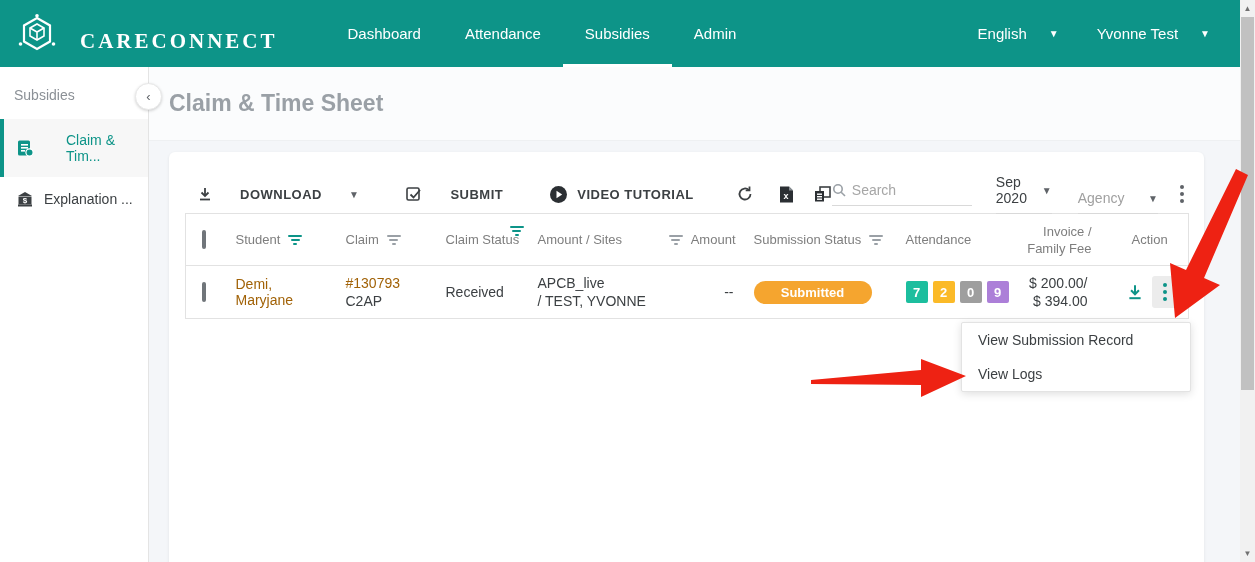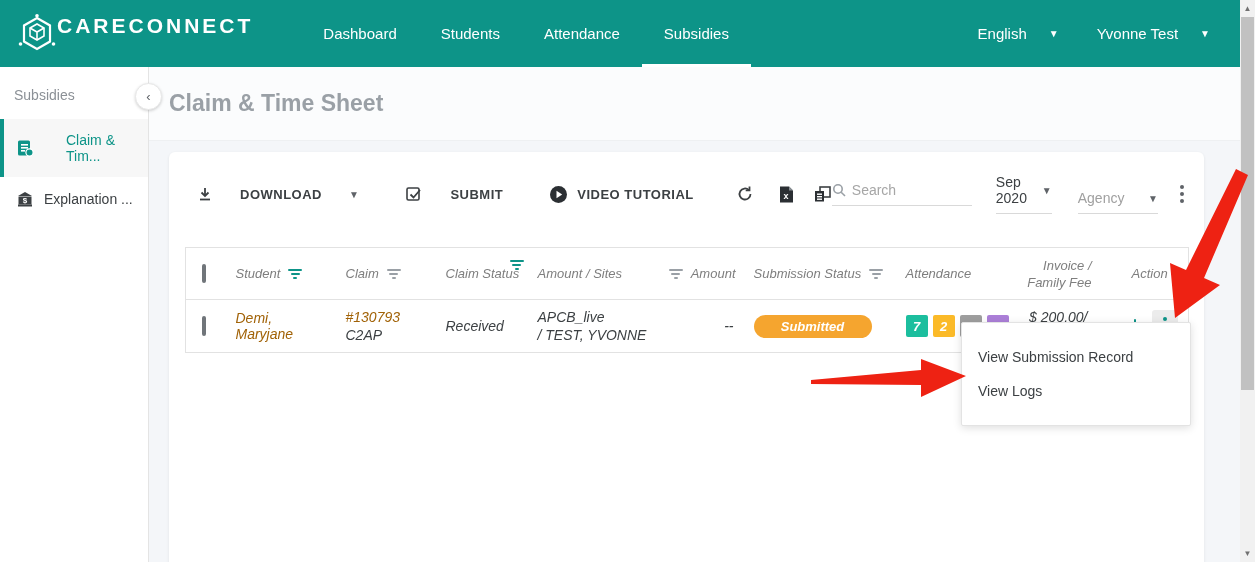--- a/index.html
+++ b/index.html
@@ -2,21 +2,21 @@
 <html><head>
 <meta charset="utf-8">
 <style>
   * { margin:0; padding:0; box-sizing:border-box; }
   html,body { width:1255px; height:562px; overflow:hidden; background:#fff;
               font-family:"Liberation Sans", sans-serif; position:relative; }
 
   
   .app-header { position:absolute; left:0; top:0; width:1240px; height:67px;
                 background:#0d9488; display:flex; align-items:center; color:#fff; }
-  .brand { display:flex; align-items:flex-start; gap:1px; padding-left:18px; }
+  .brand { display:flex; align-items:flex-end; gap:24px; padding-left:18px;font-family:Liberation Serif, serif; }
   .brand-text { font-size:21px; font-weight:700; letter-spacing:3px; }
   .nav { display:flex; height:67px; margin-left:48px; }
   .nav a { display:flex; align-items:center; padding:0 22px; color:#fff;
            font-size:15px; text-decoration:none; position:relative; height:67px; }
   .nav a.active::after { content:""; position:absolute; left:0; right:0; bottom:0;
                          height:3px; background:#fff; }
   .header-right { margin-left:auto; display:flex; align-items:center; gap:38px;
                   padding-right:30px; font-size:15px; }
   .hdr-drop { display:flex; align-items:center; gap:22px; cursor:pointer; }
   .caret-w { font-size:10px; }
@@ -57,21 +57,21 @@
                       font-family:"Liberation Sans", sans-serif; background:transparent; }
   .search-box input::placeholder { color:#a6a6a6; }
   .u-select { display:flex; align-items:center; justify-content:space-between;
               border-bottom:1px solid #d9d9d9; padding-bottom:7px; font-size:14px; cursor:pointer; }
   .sel-month { width:92px; color:#3c4043; margin-right:26px; }
   .sel-agency { width:132px; color:#a0a0a0; margin-right:16px;margin-top:16px; }
   .kebab { display:flex; flex-direction:column; gap:3px; padding:4px 6px; cursor:pointer; }
   .kebab i { width:4px; height:4px; border-radius:50%; background:#5f6368; }
 
   
-  table { margin:35px 16px 0; border-collapse:collapse; width:1003px; table-layout:fixed;font-style:italic; }
+  table { margin:1px 16px 0; border-collapse:collapse; width:1003px; table-layout:fixed; }
   th, td { border:0; vertical-align:middle; }
   thead tr { border:1px solid #e2e2e2; height:52px; }
   tbody tr { border:1px solid #e2e2e2; border-top:0; height:53px; }
   th { font-weight:400; color:#7e7e7e; font-size:13px; text-align:left; padding:4px 6px; }
   td { font-size:14px; color:#3c4043; padding:4px 6px; }
   .chk { width:18px; height:18px; border:2px solid #70757a; border-radius:2px; margin-left:10px; cursor:pointer; }
   .th-flex { display:flex; align-items:center; gap:8px; }
   .th-right { justify-content:flex-end; text-align:right; }
   th.rel { position:relative; }
   th.rel .f-abs { position:absolute; top:12px; right:8px; }
@@ -90,21 +90,21 @@
               font-weight:700; display:flex; align-items:center; justify-content:center; }
   .action-cell { display:flex; align-items:center; gap:8px; justify-content:flex-end; padding-right:4px; }
   .row-kebab { width:26px; height:32px; border-radius:3px; background:#ececec;
                display:flex; flex-direction:column; gap:3px; align-items:center;
                justify-content:center; cursor:pointer; }
   .row-kebab i { width:4px; height:4px; border-radius:50%; background:#0d9488; }
 
   
   .ctx-menu { position:absolute; left:812px; top:255px; width:230px; background:#fff;
               border:1px solid #e3e3e3; border-radius:2px; box-shadow:0 2px 8px rgba(0,0,0,.13);
-              padding:17px 0; z-index:10; }
+              padding:0 0; z-index:10; }
   .ctx-item { padding:9px 16px; font-size:14px; color:#3c4043; cursor:pointer; }
 
   
   .anno { position:absolute; z-index:20; pointer-events:none; }
   #arrow1 { left:1010px; top:98px; }
   #arrow2 { left:655px; top:288px; }
 
   
   .scrollbar { position:absolute; right:0; top:0; width:15px; height:562px; background:#f1f1f1; }
   .scroll-thumb { position:absolute; left:1px; right:1px; top:17px; height:373px; background:#c1c1c1; }
@@ -128,23 +128,23 @@
         </g>
         <circle cx="19" cy="1.8" r="1.8" fill="#fff"></circle>
         <circle cx="2.5" cy="30" r="1.8" fill="#fff"></circle>
         <circle cx="35.5" cy="30" r="1.8" fill="#fff"></circle>
       </svg>
     </span>
     <span class="brand-text">CARECONNECT</span>
   </div>
   <nav class="nav">
     <a>Dashboard</a>
-    <a>Students</a>
     <a>Attendance</a>
     <a class="active">Subsidies</a>
+    <a>Admin</a>
   </nav>
   <div class="header-right">
     <span class="hdr-drop">
       <span>English</span>
       <span class="caret-w">▼</span>
     </span>
     <span class="hdr-drop">
       <span>Yvonne Test</span>
       <span class="caret-w">▼</span>
     </span>

